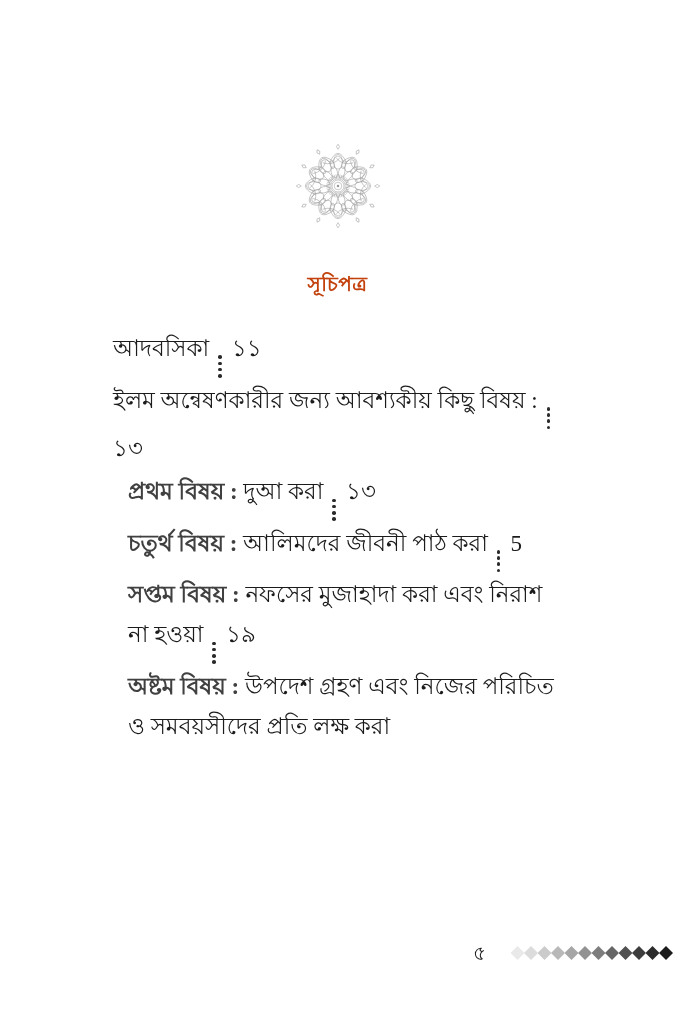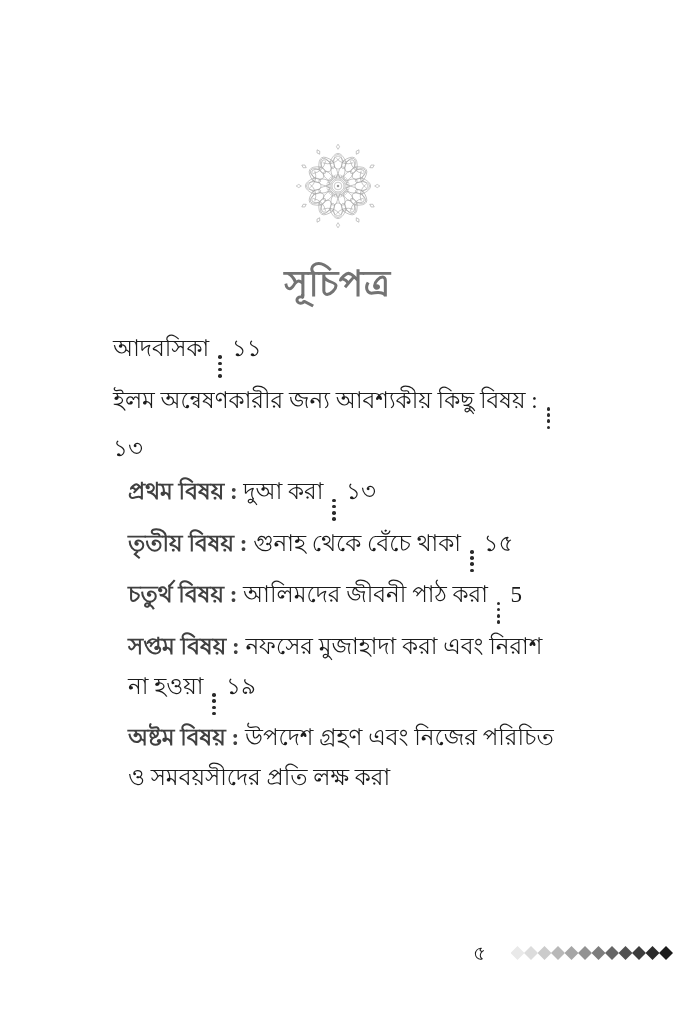--- a/index.html
+++ b/index.html
@@ -15,24 +15,24 @@
   }
   .ornament {
     width: 88px;
     height: 92px;
     margin: 140px auto 0 auto;
   }
   .ornament svg { width: 100%; height: 100%; display: block; }
   .title {
     margin: 30px 0 0 0;
     text-align: center;
-    font-size: 36px;
+    font-size: 20px;
     line-height: 44px;
     font-weight: 700;
-    color: #737373;
+    color: #c2410c;
     letter-spacing: 0.5px;
   }
   .toc {
     margin: 23px 0 0 113px;
     width: 455px;
     font-size: 23px;
     line-height: 40px;
   }
   .entry { margin-bottom: 3px; }
   .entry.indent { padding-left: 15px; }
@@ -412,26 +412,20 @@
           <i></i>
           <i></i>
           <i></i>
         </span><span class="pageno">১৩</span></div>
       <div class="entry indent"><span class="prefix">প্রথম বিষয় :</span> <span>দুআ করা</span><span class="leader">
           <i></i>
           <i></i>
           <i></i>
           <i></i>
         </span><span class="pageno">১৩</span></div>
-      <div class="entry indent"><span class="prefix">তৃতীয় বিষয় :</span> <span>গুনাহ থেকে বেঁচে থাকা</span><span class="leader">
-          <i></i>
-          <i></i>
-          <i></i>
-          <i></i>
-        </span><span class="pageno">১৫</span></div>
       <div class="entry indent"><span class="prefix">চতুর্থ বিষয় :</span> <span>আলিমদের জীবনী পাঠ করা</span><span class="leader">
           <i></i>
           <i></i>
           <i></i>
           <i></i>
         </span><span class="pageno">5</span></div>
       <div class="entry indent"><span class="prefix">সপ্তম বিষয় :</span> <span>নফসের মুজাহাদা করা এবং নিরাশ না হওয়া</span><span class="leader">
           <i></i>
           <i></i>
           <i></i>

